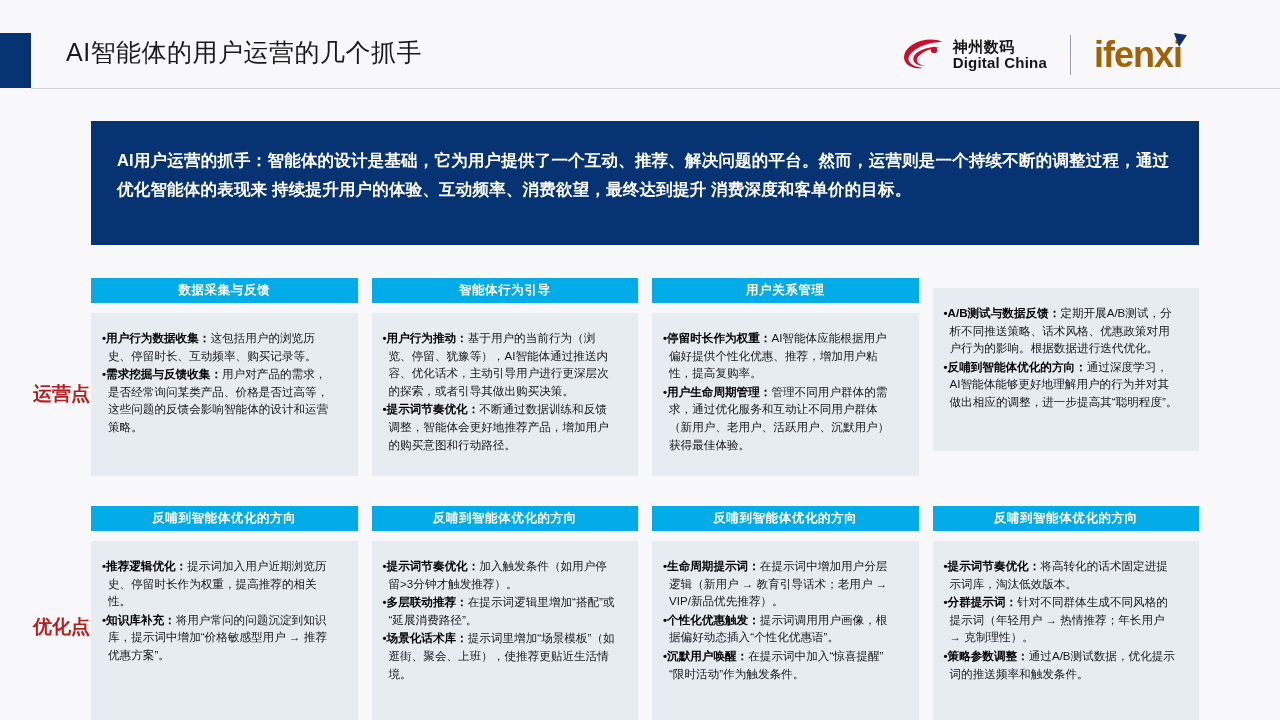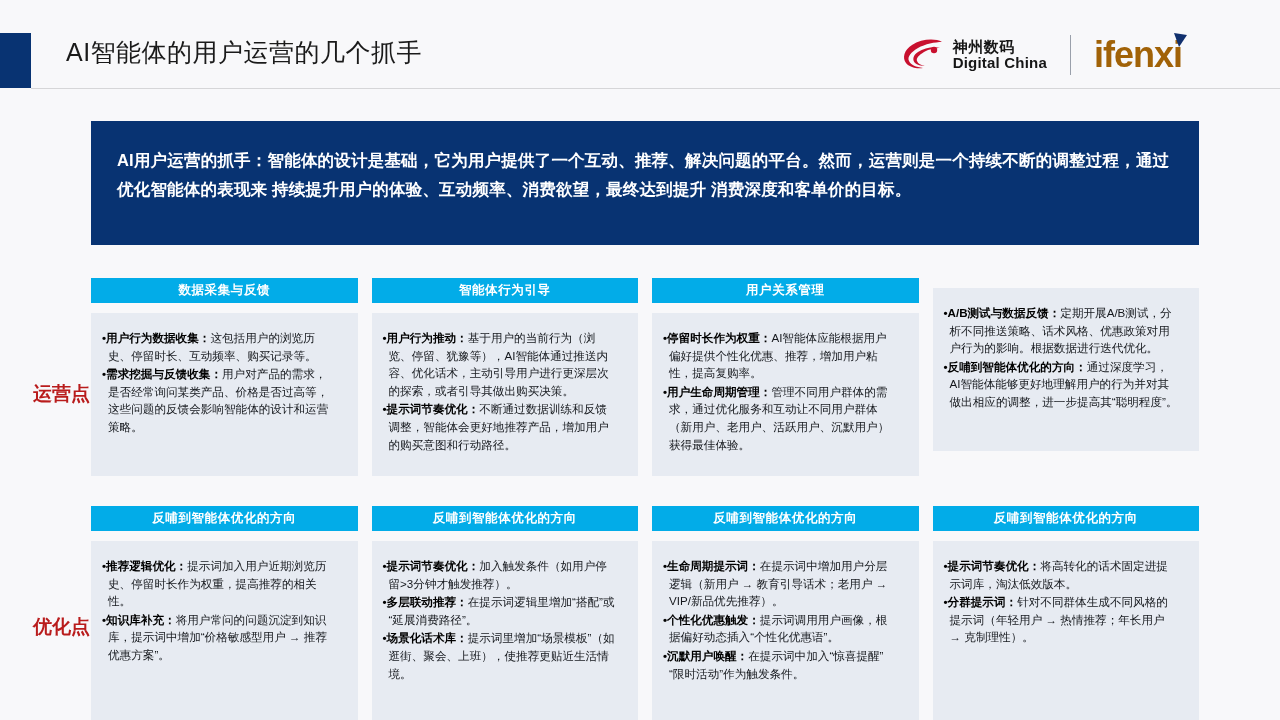--- a/index.html
+++ b/index.html
@@ -284,16 +284,17 @@
       <p class="bullet"><span class="lead">•个性化优惠触发：</span><span>提示词调用用户画像，根据偏好动态插入“个性化优惠语”。</span></p>
       <p class="bullet"><span class="lead">•沉默用户唤醒：</span><span>在提示词中加入“惊喜提醒”“限时活动”作为触发条件。</span></p>
     </div>
   </div>
 
   <div class="col">
     <div class="col-head">反哺到智能体优化的方向</div>
     <div class="col-body">
       <p class="bullet"><span class="lead">•提示词节奏优化：</span><span>将高转化的话术固定进提示词库，淘汰低效版本。</span></p>
       <p class="bullet"><span class="lead">•分群提示词：</span><span>针对不同群体生成不同风格的提示词（年轻用户 → 热情推荐；年长用户 → 克制理性）。</span></p>
+      <p class="bullet"><span class="lead">•策略参数调整：</span><span>通过A/B测试数据，优化提示词的推送频率和触发条件。</span></p>
     </div>
   </div>
 
 </div>
 
 </body></html>

